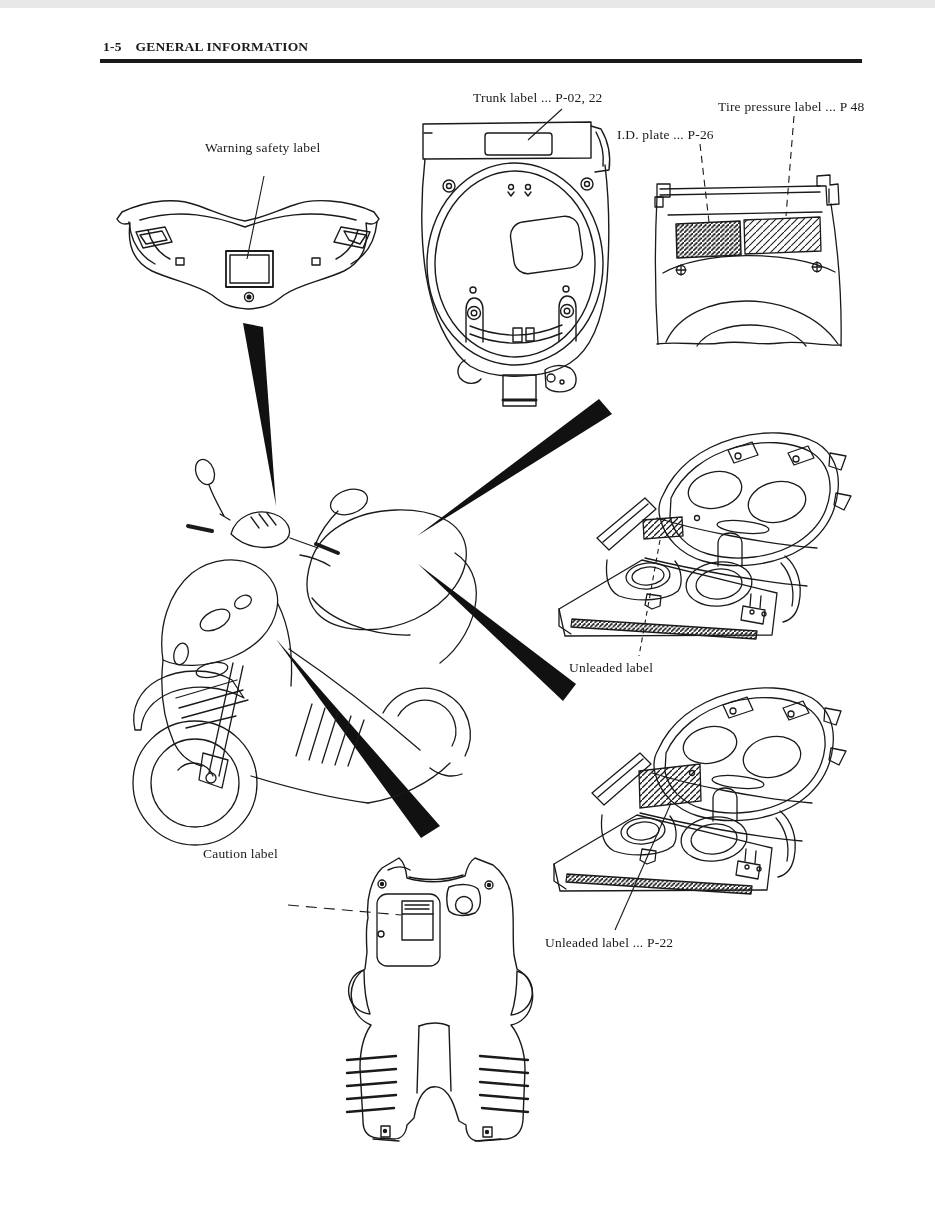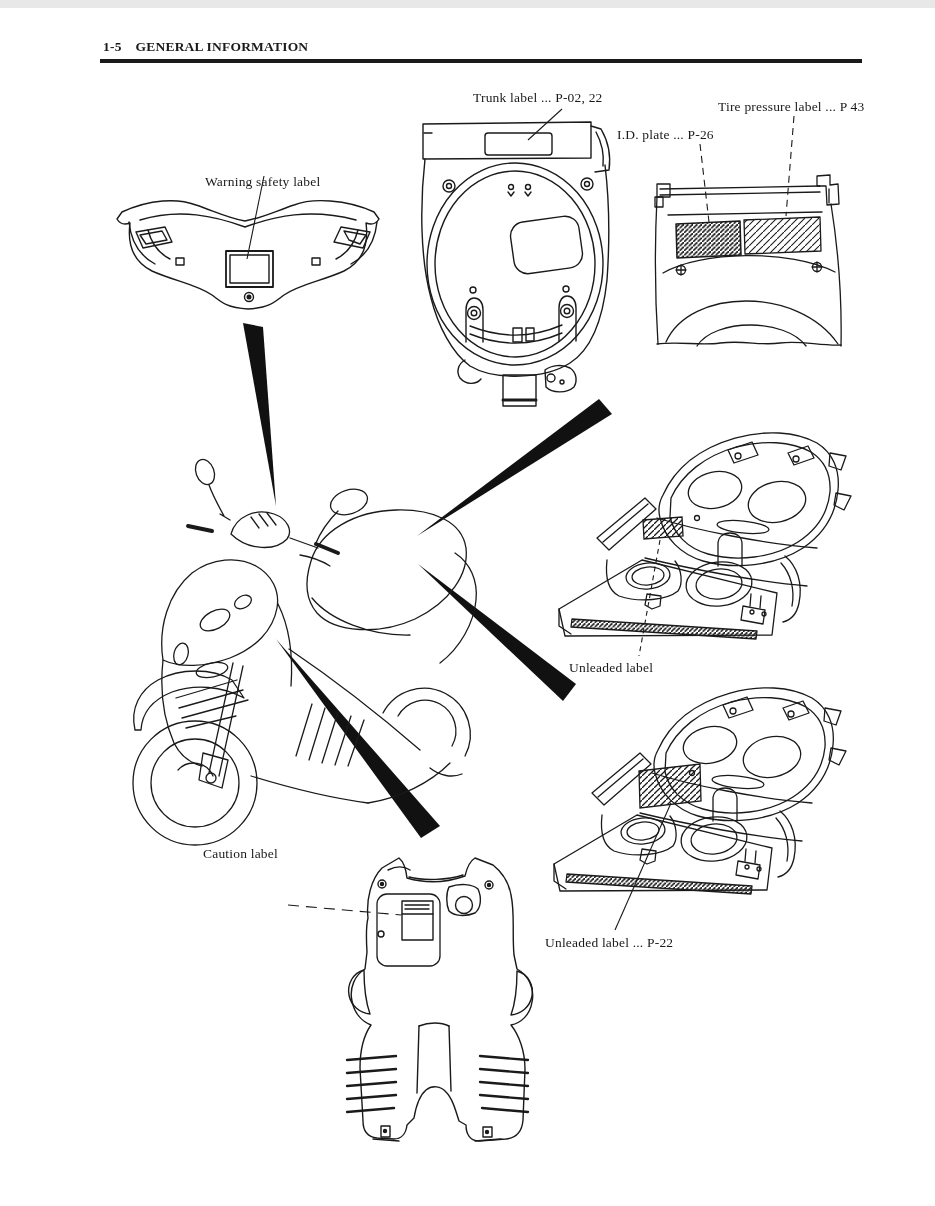--- a/index.html
+++ b/index.html
@@ -32,23 +32,23 @@
 <body>
 
 <div id="page">
 
   <div class="hdr">
     <span class="sec">1-5</span><span>GENERAL INFORMATION</span>
   </div>
   <div class="rule"></div>
 
   <div class="callout" style="left:473px;top:82px">Trunk label ... P-02, 22</div>
-  <div class="callout" style="left:718px;top:91px">Tire pressure label ... P 43</div>
+  <div class="callout" style="left:718px;top:91px">Tire pressure label ... P 48</div>
   <div class="callout" style="left:617px;top:119px">I.D. plate ... P-26</div>
-  <div class="callout" style="left:205px;top:166px">Warning safety label</div>
+  <div class="callout" style="left:205px;top:132px">Warning safety label</div>
   <div class="callout" style="left:569px;top:652px">Unleaded label</div>
   <div class="callout" style="left:545px;top:927px">Unleaded label ... P-22</div>
   <div class="callout" style="left:203px;top:838px">Caution label</div>
 
   <svg class="art" width="935" height="1206" viewBox="0 0 935 1206">
     <defs>
       <pattern id="hatchDense" width="4.5" height="4.5" patternUnits="userSpaceOnUse">
         <line x1="0" y1="4.5" x2="4.5" y2="0" stroke="currentColor" stroke-width="1.6"></line>
       </pattern>
       <pattern id="hatchLight" width="7" height="7" patternUnits="userSpaceOnUse">

